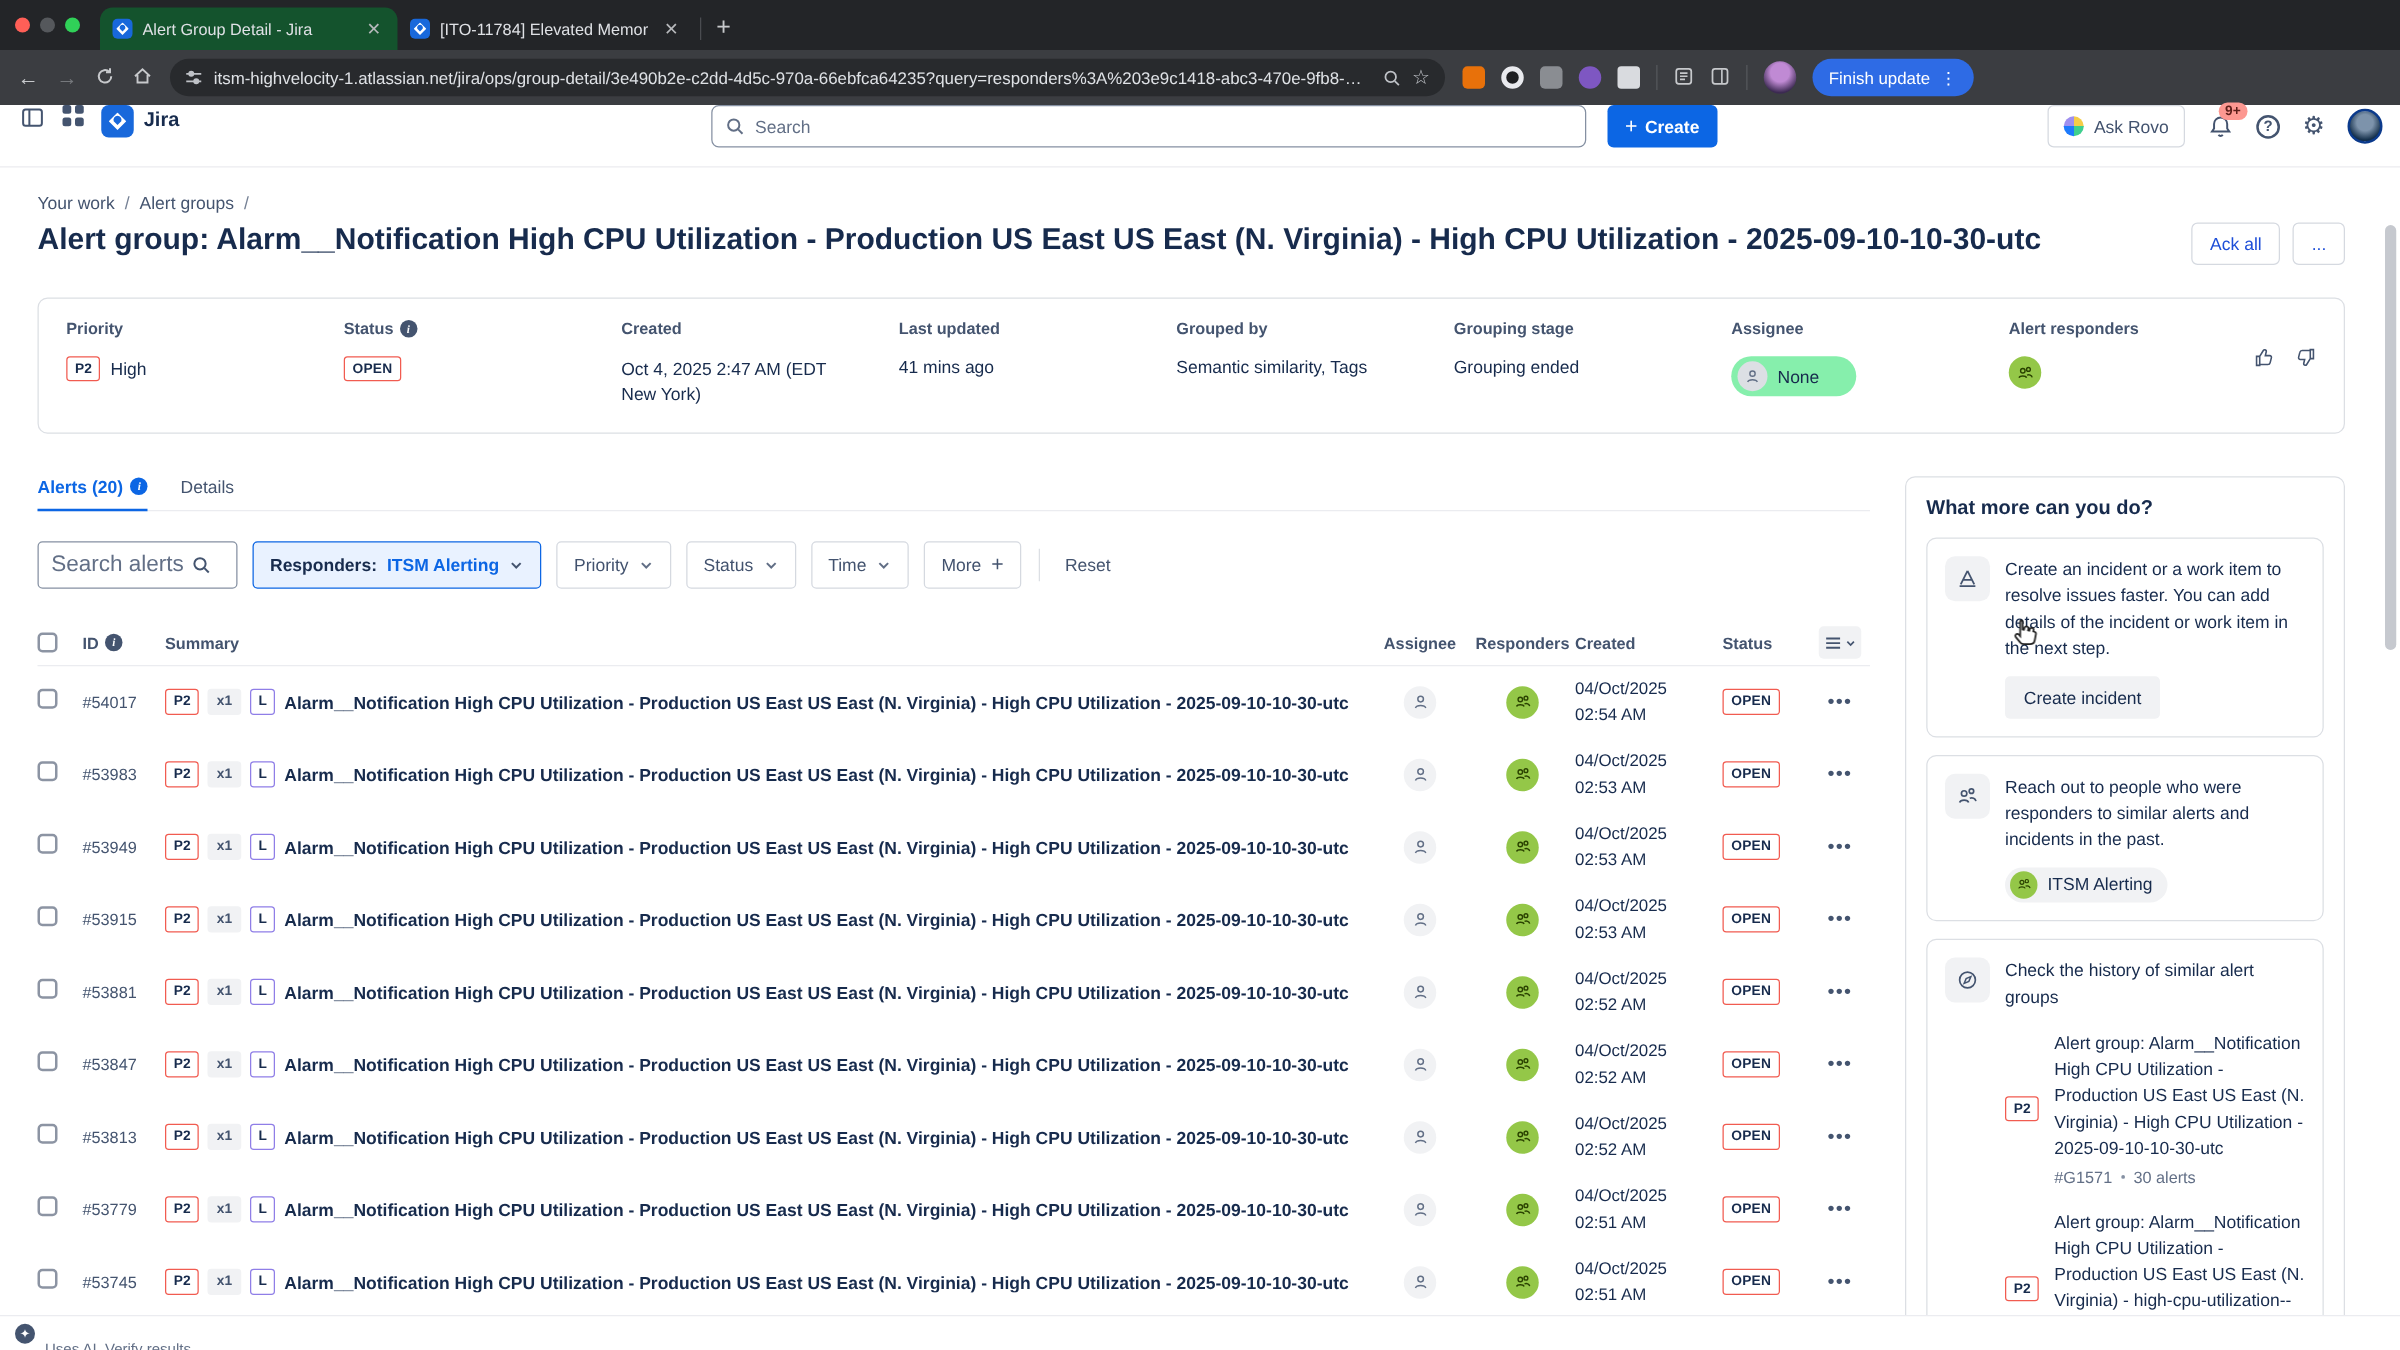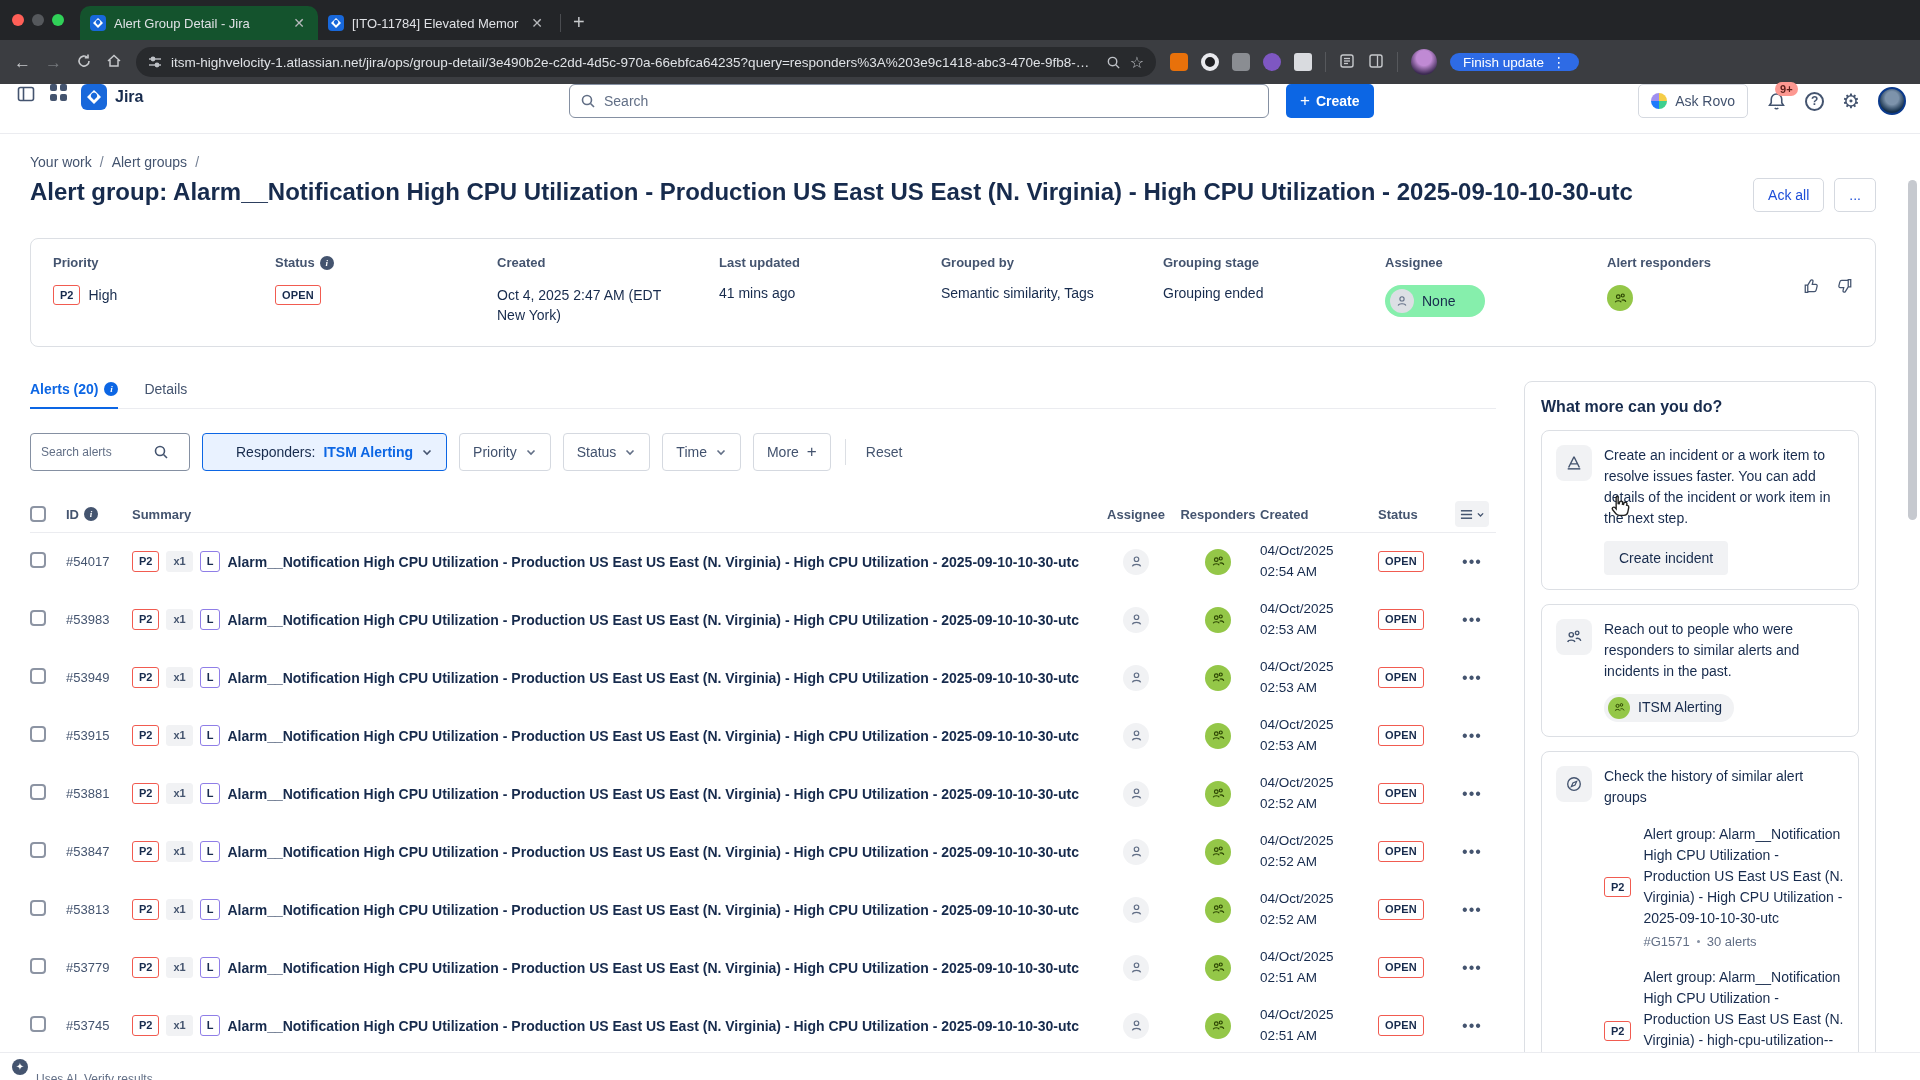--- a/index.html
+++ b/index.html
@@ -30,21 +30,21 @@
   .urlbar .url { flex:1; white-space:nowrap; overflow:hidden; text-overflow:ellipsis; }
   .urlbar svg { flex-shrink:0; }
   .extrow { display:flex; align-items:center; gap:13px; }
   .ext { width:18px; height:18px; border-radius:4px; }
   .ext.e1{ background:#e8710a; } .ext.e2{ background:#1f2023; border-radius:50%; border:4px solid #e9eaee; }
   .ext.e3{ background:#8a8d92; } .ext.e4{ background:#7e57c2; border-radius:50%; }
   .ext.e5{ background:#d9dbdf; border-radius:3px; }
   .vsep { width:1px; height:20px; background:#56585c; }
   .chrome-avatar { width:26px; height:26px; border-radius:50%;
     background:radial-gradient(circle at 50% 35%, #c08ad4 0 35%, #3c2a52 75%); }
-  .finish-update { height:18px; background:#2e6be5; color:#fff; border-radius:16px; display:flex;
+  .finish-update { height:30px; background:#2e6be5; color:#fff; border-radius:16px; display:flex;
     align-items:center; gap:8px; padding:0 13px; font-size:13.5px; }
 
   
   .jiranav { position:relative; height:50px; background:#fff; border-bottom:1px solid #ebecf0;
     display:flex; align-items:flex-start; padding:0 16px; gap:14px; }
   .jn-icon { color:#44546f; display:flex; align-items:center; }
   .appgrid { display:grid; grid-template-columns:7px 7px; grid-gap:3px; }
   .appgrid i { width:7px; height:7px; border-radius:2px; background:#44546f; }
   .jira-logo { display:flex; align-items:center; gap:8px; }
   .jira-tile { width:26px; height:26px; border-radius:6px; background:#1868db;
@@ -110,28 +110,28 @@
   .mainrow { display:flex; margin:34px 44px 0 30px; gap:28px; align-items:flex-start; }
   .leftcol { flex:1; min-width:0; }
 
   .tabsbar { display:flex; gap:26px; border-bottom:1px solid #ebecf0; }
   .ptab { padding-bottom:10px; font-size:14px; color:#44546f; display:flex; align-items:center; gap:6px; }
   .ptab.active { color:#0c66e4; font-weight:600; border-bottom:2px solid #0c66e4; margin-bottom:-1px; }
 
   .filterrow { display:flex; align-items:center; gap:12px; margin-top:24px; }
   .search-alerts { width:160px; height:38px; border:1px solid #8590a2; border-radius:4px;
     display:flex; align-items:center; padding:0 10px; color:#626f86; }
-  .search-alerts input { border:none; outline:none; width:112px; font-size:12px; color:#172b4d;
+  .search-alerts input { border:none; outline:none; width:112px; font-size:18px; color:#172b4d;
     background:transparent; font-family:"Liberation Sans", sans-serif; }
   .search-alerts input::placeholder{ color:#626f86; }
   .chip { height:38px; border:1px solid #d5d9e0; border-radius:4px; background:#fff; display:flex;
     align-items:center; gap:8px; padding:0 13px; font-size:14px; color:#42526e; }
   .chip .chev { color:#626f86; display:flex; }
   .chip.selected { border:1px solid #0c66e4; background:#e9f2ff; }
-  .chip.selected .flabel { color:#172b4d; font-weight:400;margin-left:20px; }
+  .chip.selected .flabel { color:#172b4d; font-weight:700; }
   .chip.selected .fvalue { color:#0c66e4; font-weight:700; }
   .filter-sep { width:1px; height:26px; background:#dcdfe4; margin:0 2px; }
   .reset-btn { font-size:14px; color:#44546f; padding:0 6px; }
 
   
   .alerts-table { margin-top:26px; }
   .thead, .trow { display:grid; grid-template-columns:36px 66px 1fr 80px 84px 118px 70px 48px;
     align-items:center; }
   .thead { height:36px; color:#44546f; font-size:13px; font-weight:600; border-bottom:1px solid #ebecf0; }
   .th { display:flex; align-items:center; gap:5px; }

